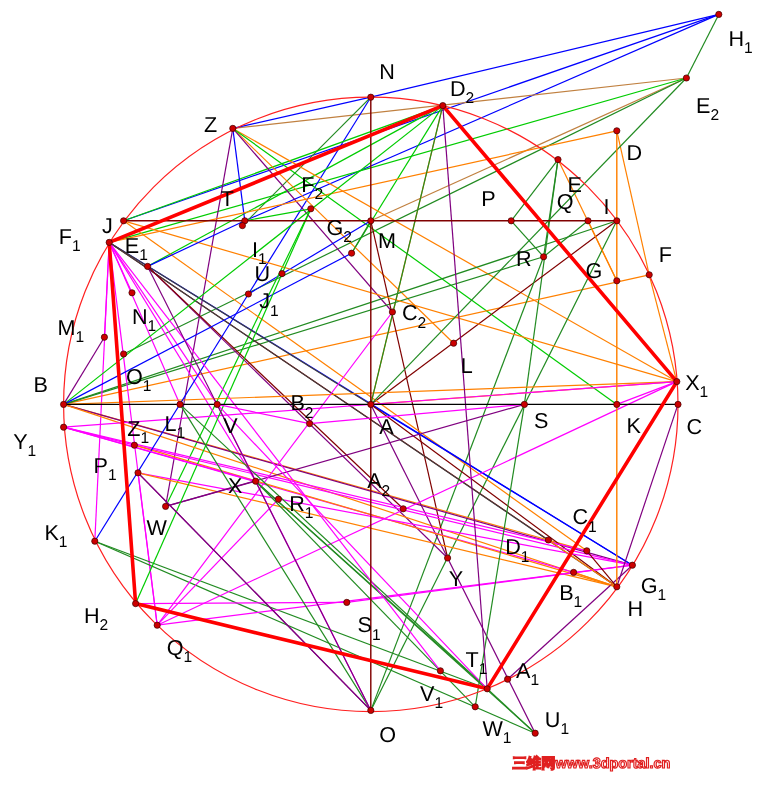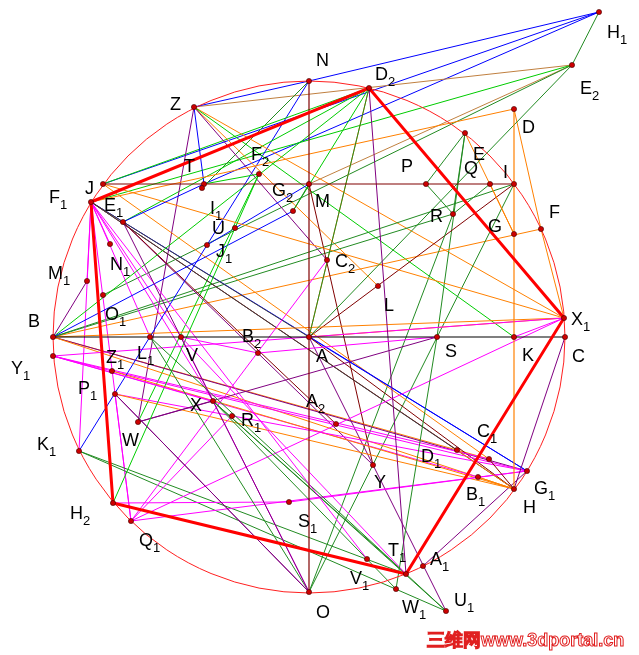--- a/index.html
+++ b/index.html
@@ -1,20 +1,20 @@
 <!DOCTYPE html>
 <html><head>
 <meta charset="utf-8">
 <style>
   html, body { margin:0; padding:0; background:#ffffff; }
   body { width:639px; height:655px; position:relative; overflow:hidden; font-family:"Liberation Sans", sans-serif; }
   #canvas { position:absolute; left:0; top:0; }
   .lbl { font-family:"Liberation Sans", sans-serif; font-size:18px; fill:#000; }
   .sub { font-size:13px; }
-  .watermark { position:absolute; left:427px; top:628px; font-family:"Liberation Sans", sans-serif; font-size:18px; font-weight:bold; color:#ffffff; -webkit-text-stroke:1px #e02020; letter-spacing:0px; }
+  .watermark { position:absolute; left:427px; top:628px; font-family:"Liberation Sans", sans-serif; font-size:12px; font-weight:bold; color:#ffffff; -webkit-text-stroke:1px #e02020; letter-spacing:0px; }
 </style>
 </head>
 <body>
 
 <svg id="canvas" width="639" height="655" viewBox="0 0 639 655" xmlns="http://www.w3.org/2000/svg">
   <g id="g-segments">
       <line x1="599" y1="12" x2="309" y2="81" stroke="#0000ff" stroke-width="1"></line>
       <line x1="599" y1="12" x2="103" y2="184" stroke="#0000ff" stroke-width="1"></line>
       <line x1="599" y1="12" x2="204" y2="184" stroke="#0000ff" stroke-width="1"></line>
       <line x1="599" y1="12" x2="572" y2="65" stroke="#228b22" stroke-width="1"></line>

